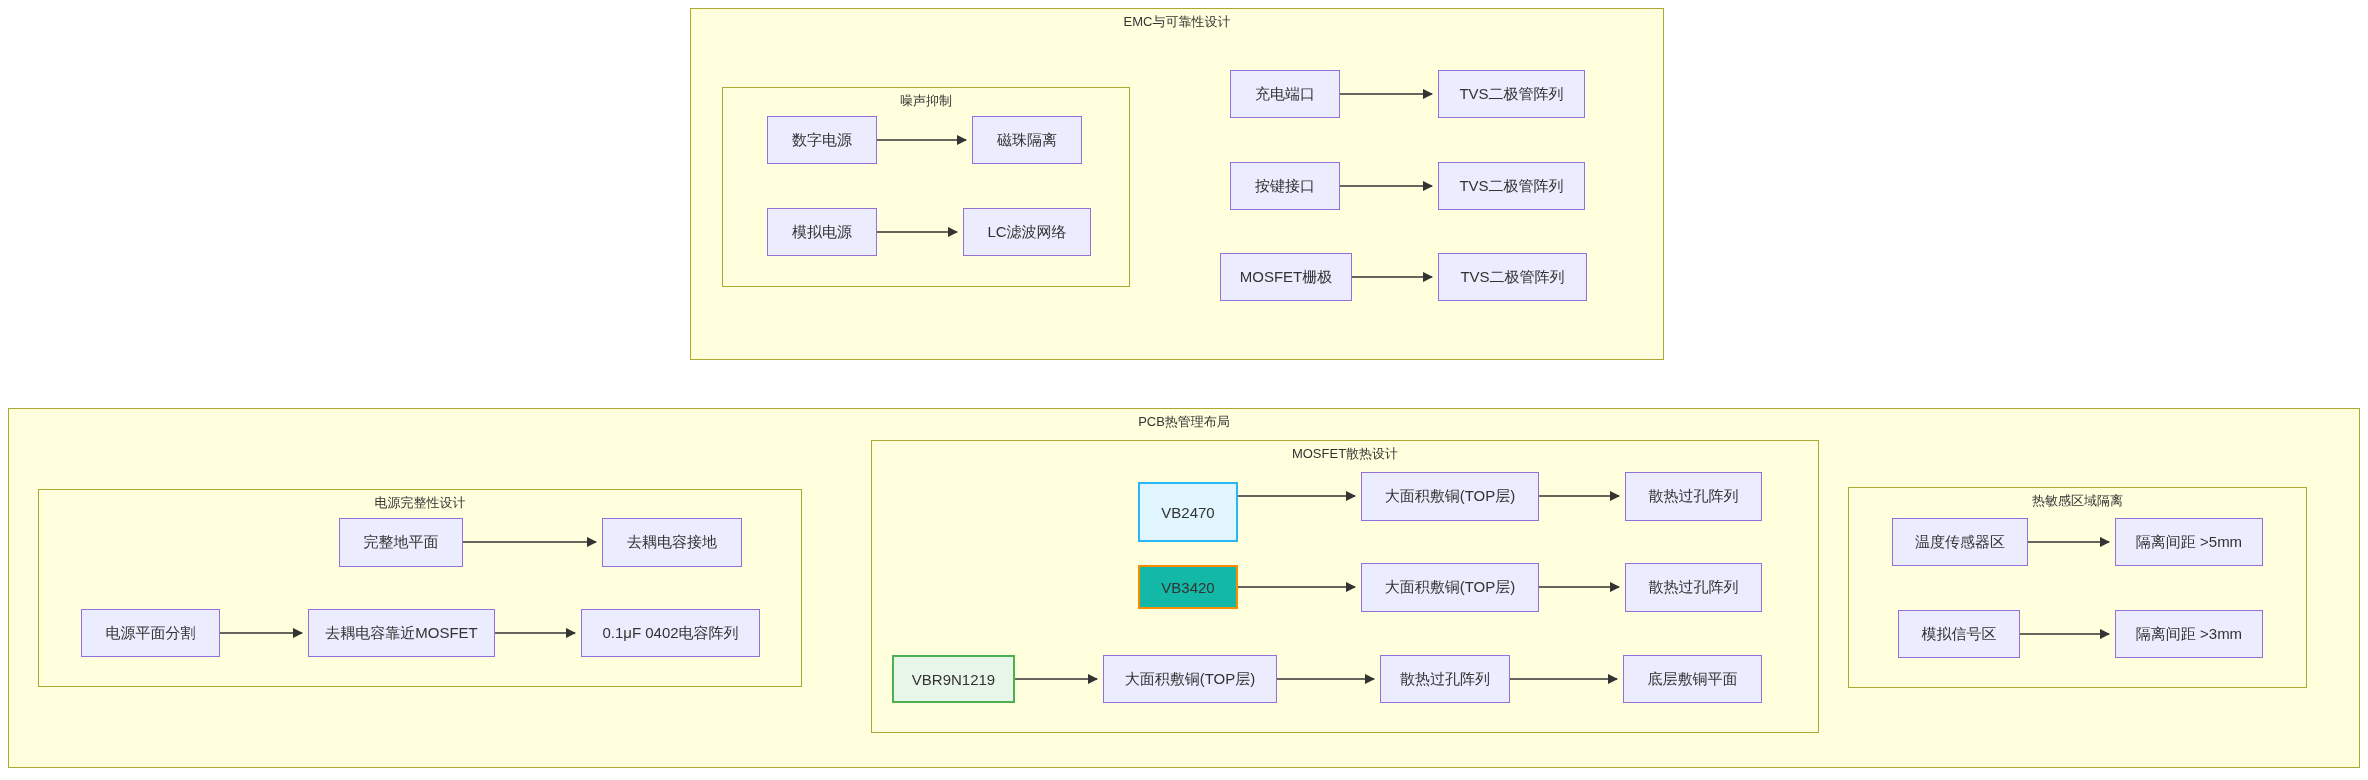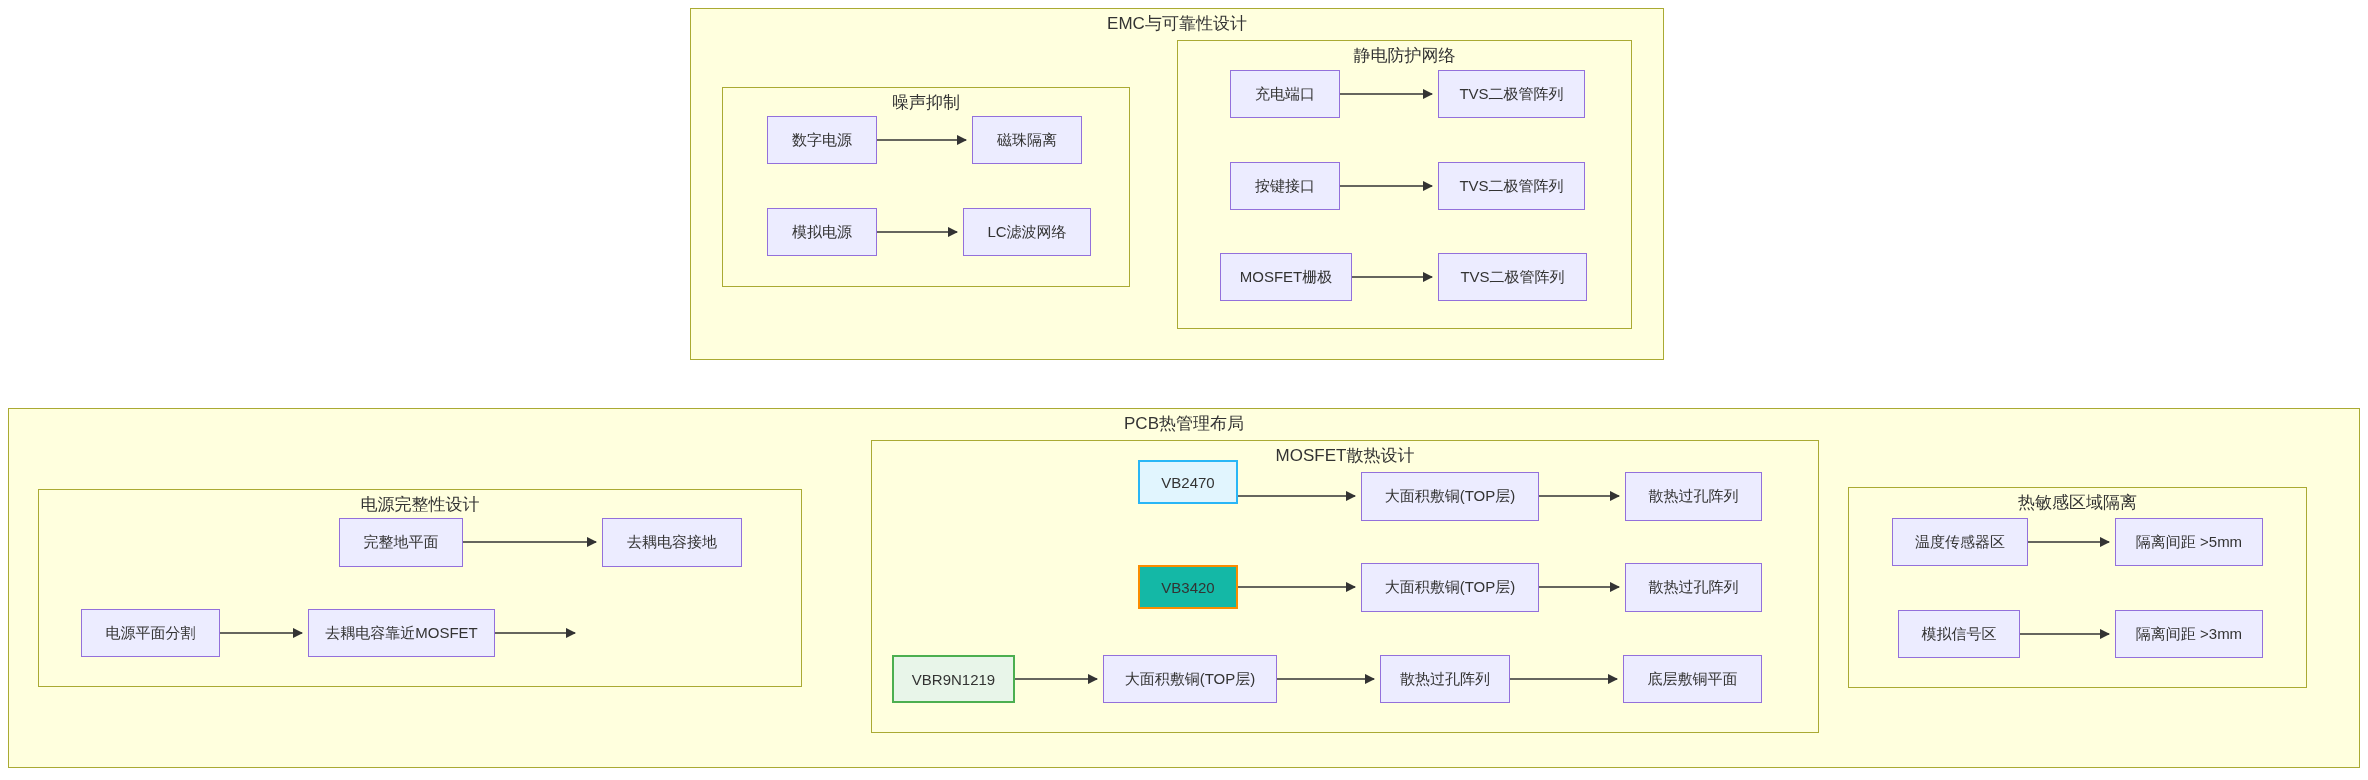--- a/index.html
+++ b/index.html
@@ -1,42 +1,39 @@
 <!DOCTYPE html>
 <html><head>
 <meta charset="utf-8">
 <style>
   html,body{margin:0;padding:0;background:#fff;}
   #canvas{position:relative;width:2368px;height:780px;background:#ffffff;overflow:hidden;
           font-family:"Liberation Sans","DejaVu Sans",sans-serif;color:#333;}
   .sg{position:absolute;background:#ffffde;border:1px solid #aaaa33;box-sizing:border-box;}
   .sg-title{position:absolute;top:5px;left:0;width:100%;text-align:center;
-            font-size:17px;color:#333;line-height:1.2;}
+            font-size:13px;color:#333;line-height:1.2;}
   .node{position:absolute;display:flex;align-items:center;justify-content:center;
         background:#ececff;border:1px solid #9370db;box-sizing:border-box;
         font-size:15px;color:#333;text-align:center;white-space:nowrap;}
   .node.vb-blue{background:#e1f5fe;border:2px solid #29b6f6;}
   .node.vb-orange{background:#14b8a6;border:2px solid #fb8c00;}
   .node.vb-green{background:#e8f5e9;border:2px solid #4caf50;}
   svg.edges{position:absolute;left:0;top:0;width:2368px;height:780px;pointer-events:none;}
   svg.edges line{stroke:#333333;stroke-width:1.5;}
 </style>
 </head>
 <body>
 
 <div id="canvas">
 
   <div class="sg" style="left:690px;top:8px;width:974px;height:352px;">
     <div class="sg-title">EMC与可靠性设计</div>
   </div>
   <div class="sg" style="left:722px;top:87px;width:408px;height:200px;">
     <div class="sg-title">噪声抑制</div>
-  </div>
-  <div class="sg" style="left:1177px;top:40px;width:455px;height:289px;">
-    <div class="sg-title">静电防护网络</div>
   </div>
   <div class="sg" style="left:8px;top:408px;width:2352px;height:360px;">
     <div class="sg-title">PCB热管理布局</div>
   </div>
   <div class="sg" style="left:38px;top:489px;width:764px;height:198px;">
     <div class="sg-title">电源完整性设计</div>
   </div>
   <div class="sg" style="left:855px;top:440px;width:948px;height:293px;margin-left:16px;">
     <div class="sg-title">MOSFET散热设计</div>
   </div>
@@ -78,22 +75,23 @@
   <div class="node" style="left:1438px;top:70px;width:147px;height:48px;">TVS二极管阵列</div>
   <div class="node" style="left:1230px;top:162px;width:110px;height:48px;text-align:right;">按键接口</div>
   <div class="node" style="left:1438px;top:162px;width:147px;height:48px;">TVS二极管阵列</div>
   <div class="node" style="left:1220px;top:253px;width:132px;height:48px;">MOSFET栅极</div>
   <div class="node" style="left:1438px;top:253px;width:149px;height:48px;">TVS二极管阵列</div>
 
   <div class="node" style="left:339px;top:518px;width:124px;height:49px;">完整地平面</div>
   <div class="node" style="left:602px;top:518px;width:140px;height:49px;">去耦电容接地</div>
   <div class="node" style="left:81px;top:609px;width:139px;height:48px;">电源平面分割</div>
   <div class="node" style="left:308px;top:609px;width:187px;height:48px;">去耦电容靠近MOSFET</div>
+  <div class="node" style="left:581px;top:609px;width:179px;height:48px;">0.1μF 0402电容阵列</div>
 
-  <div class="node vb-blue" style="left:1138px;top:460px;width:100px;height:44px;">VB2470</div>
+  <div class="node vb-blue" style="left:1138px;top:482px;width:100px;height:60px;">VB2470</div>
   <div class="node" style="left:1361px;top:472px;width:178px;height:49px;">大面积敷铜(TOP层)</div>
   <div class="node" style="left:1625px;top:472px;width:137px;height:49px;">散热过孔阵列</div>
   <div class="node vb-orange" style="left:1138px;top:565px;width:100px;height:44px;">VB3420</div>
   <div class="node" style="left:1361px;top:563px;width:178px;height:49px;">大面积敷铜(TOP层)</div>
   <div class="node" style="left:1625px;top:563px;width:137px;height:49px;">散热过孔阵列</div>
   <div class="node vb-green" style="left:892px;top:655px;width:123px;height:48px;">VBR9N1219</div>
   <div class="node" style="left:1103px;top:655px;width:174px;height:48px;">大面积敷铜(TOP层)</div>
   <div class="node" style="left:1380px;top:655px;width:130px;height:48px;">散热过孔阵列</div>
   <div class="node" style="left:1623px;top:655px;width:139px;height:48px;">底层敷铜平面</div>
 

